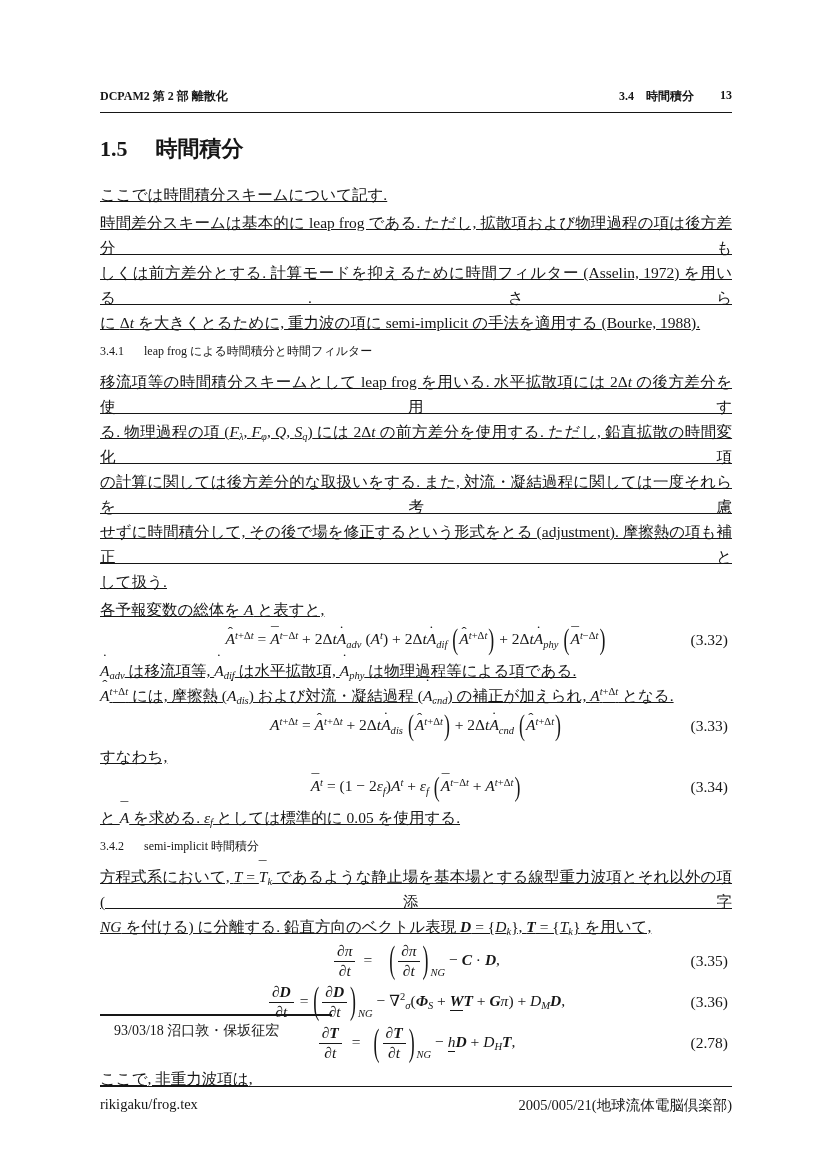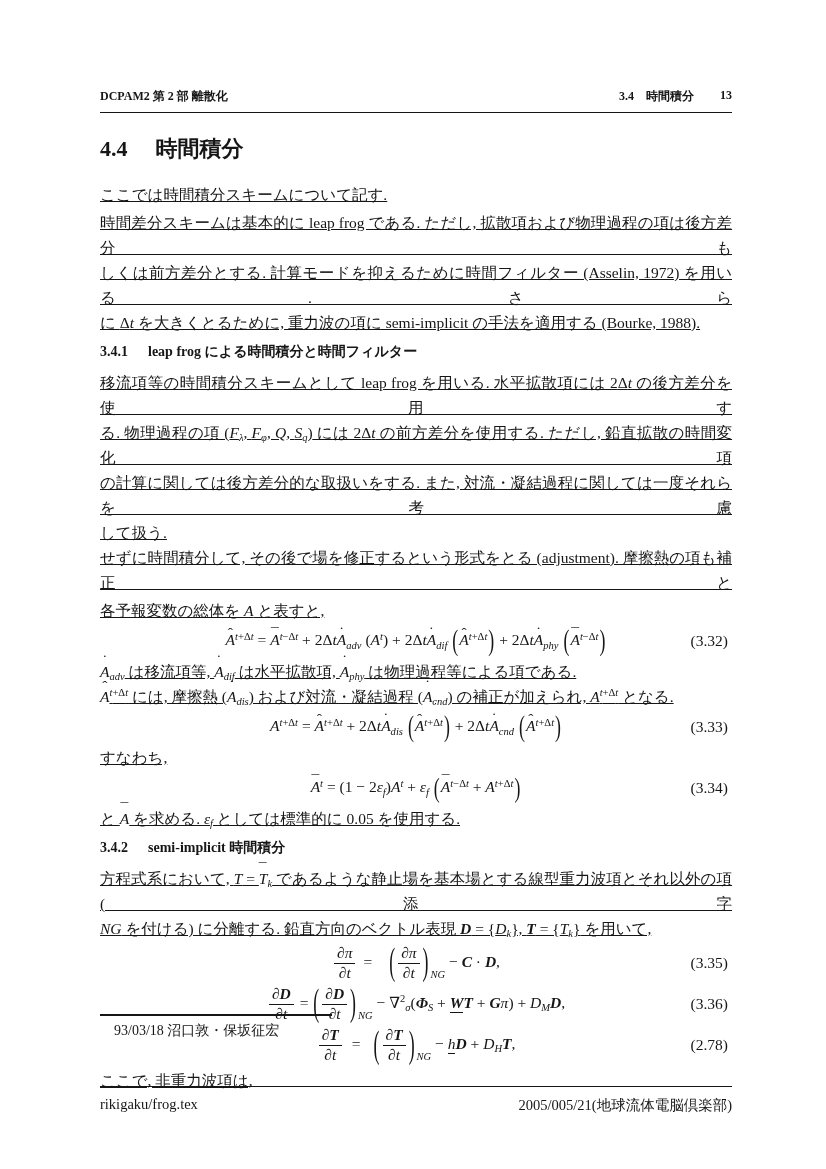--- a/index.html
+++ b/index.html
@@ -10,21 +10,21 @@
   .header{position:absolute;top:88px;left:100px;width:632px;display:flex;
           justify-content:space-between;align-items:flex-end;font-weight:bold;
           font-size:12px;border-bottom:1px solid #161616;padding-bottom:7px;}
   .hright{display:flex;gap:26px;}
 
   
   .content{position:absolute;top:134px;left:100px;width:632px;font-size:15.5px;}
 
   .h1{font-size:22px;font-weight:bold;margin:0 0 18px 0;}
   .h1 .h1num{margin-right:28px;}
-  .h2{font-size:14px;font-weight:bold;margin:8px 0 9px 0;}
+  .h2{font-size:12px;font-weight:normal;margin:8px 0 9px 0;}
   .h2 .h2num{margin-right:20px;}
 
   .pblock{margin:0 0 3px 0;}
   .line{line-height:25px;min-height:25px;text-decoration:underline;}
   .line.full{text-align:justify;text-align-last:justify;}
 
   
   .m-j{font-style:normal;}
   .m-n{font-style:normal;}
   .m-i{font-style:italic;}
@@ -71,38 +71,38 @@
   <div class="header">
     <span>DCPAM2 第 2 部 離散化</span>
     <span class="hright">
       <span>3.4　時間積分</span>
       <span>13</span>
     </span>
   </div>
 
   <div class="content">
     <div class="h1">
-      <span class="h1num">4.4</span><span>時間積分</span>
+      <span class="h1num">1.5</span><span>時間積分</span>
     </div>
 
   <div class="pblock">
         <div class="line"><span class="m-j">ここでは時間積分スキームについて記す.</span></div>
       </div>
       <div class="pblock">
         <div class="line full"><span class="m-j">時間差分スキームは基本的に leap frog である. ただし, 拡散項および物理過程の項は後方差分も</span></div>
         <div class="line full"><span class="m-j">しくは前方差分とする. 計算モードを抑えるために時間フィルター (Asselin, 1972) を用いる. さら</span></div>
         <div class="line"><span class="m-j">に </span><span class="m-n">Δ</span><span class="m-i">t</span><span class="m-j"> を大きくとるために, 重力波の項に semi-implicit の手法を適用する (Bourke, 1988).</span></div>
       </div>
       <div class="h2"><span class="h2num">3.4.1</span><span>leap frog による時間積分と時間フィルター</span></div>
       <div class="pblock">
         <div class="line full"><span class="m-j">移流項等の時間積分スキームとして leap frog を用いる. 水平拡散項には 2</span><span class="m-n">Δ</span><span class="m-i">t</span><span class="m-j"> の後方差分を使用す</span></div>
         <div class="line full"><span class="m-j">る. 物理過程の項 (</span><span class="m-cal">F</span><span class="sub"><span class="m-i">λ</span></span><span class="m-n">, </span><span class="m-cal">F</span><span class="sub"><span class="m-i">φ</span></span><span class="m-n">, </span><span class="m-i">Q</span><span class="m-n">, </span><span class="m-i">S</span><span class="sub"><span class="m-i">q</span></span><span class="m-n">)</span><span class="m-j"> には 2</span><span class="m-n">Δ</span><span class="m-i">t</span><span class="m-j"> の前方差分を使用する. ただし, 鉛直拡散の時間変化項</span></div>
         <div class="line full"><span class="m-j">の計算に関しては後方差分的な取扱いをする. また, 対流・凝結過程に関しては一度それらを考慮</span></div>
+        <div class="line full"><span class="m-j">せずに時間積分して, その後で場を修正するという形式をとる (adjustment). 摩擦熱の項も補正と</span></div>
         <div class="line"><span class="m-j">して扱う.</span></div>
-        <div class="line full"><span class="m-j">せずに時間積分して, その後で場を修正するという形式をとる (adjustment). 摩擦熱の項も補正と</span></div>
       </div>
       <div class="pblock">
         <div class="line"><span class="m-j">各予報変数の総体を </span><span class="m-cal">A</span><span class="m-j"> と表すと,</span></div>
       </div>
       <div class="eqrow">
         <span class="eqc"><span class="acc"><span class="mk mk-hat">ˆ</span><span class="m-cal">A</span></span><span class="sup"><span class="m-i">t</span><span class="m-n">+Δ</span><span class="m-i">t</span></span><span class="m-n"> = </span><span class="acc"><span class="mk mk-bar">¯</span><span class="m-cal">A</span></span><span class="sup"><span class="m-i">t</span><span class="m-n">−Δ</span><span class="m-i">t</span></span><span class="m-n"> + 2Δ</span><span class="m-i">t</span><span class="acc"><span class="mk mk-dot">˙</span><span class="m-cal">A</span></span><span class="sub"><span class="m-i">adv</span></span><span class="spx" style="width: 4px;"></span><span class="m-n">(</span><span class="m-cal">A</span><span class="sup"><span class="m-i">t</span></span><span class="m-n">)</span><span class="m-n"> + 2Δ</span><span class="m-i">t</span><span class="acc"><span class="mk mk-dot">˙</span><span class="m-cal">A</span></span><span class="sub"><span class="m-i">dif</span></span><span class="spx" style="width: 4px;"></span><span class="bigp" style="transform: scaleY(1.6);">(</span><span class="acc"><span class="mk mk-hat">ˆ</span><span class="m-cal">A</span></span><span class="sup"><span class="m-i">t</span><span class="m-n">+Δ</span><span class="m-i">t</span></span><span class="bigp" style="transform: scaleY(1.6);">)</span><span class="m-n"> + 2Δ</span><span class="m-i">t</span><span class="acc"><span class="mk mk-dot">˙</span><span class="m-cal">A</span></span><span class="sub"><span class="m-i">phy</span></span><span class="spx" style="width: 4px;"></span><span class="bigp" style="transform: scaleY(1.6);">(</span><span class="acc"><span class="mk mk-bar">¯</span><span class="m-cal">A</span></span><span class="sup"><span class="m-i">t</span><span class="m-n">−Δ</span><span class="m-i">t</span></span><span class="bigp" style="transform: scaleY(1.6);">)</span></span>
         <span class="eqnum">(3.32)</span>
       </div>
       <div class="pblock">
         <div class="line"><span class="acc"><span class="mk mk-dot">˙</span><span class="m-cal">A</span></span><span class="sub"><span class="m-i">adv</span></span><span class="m-j"> は移流項等, </span><span class="acc"><span class="mk mk-dot">˙</span><span class="m-cal">A</span></span><span class="sub"><span class="m-i">dif</span></span><span class="m-j"> は水平拡散項, </span><span class="acc"><span class="mk mk-dot">˙</span><span class="m-cal">A</span></span><span class="sub"><span class="m-i">phy</span></span><span class="m-j"> は物理過程等による項である.</span></div>

